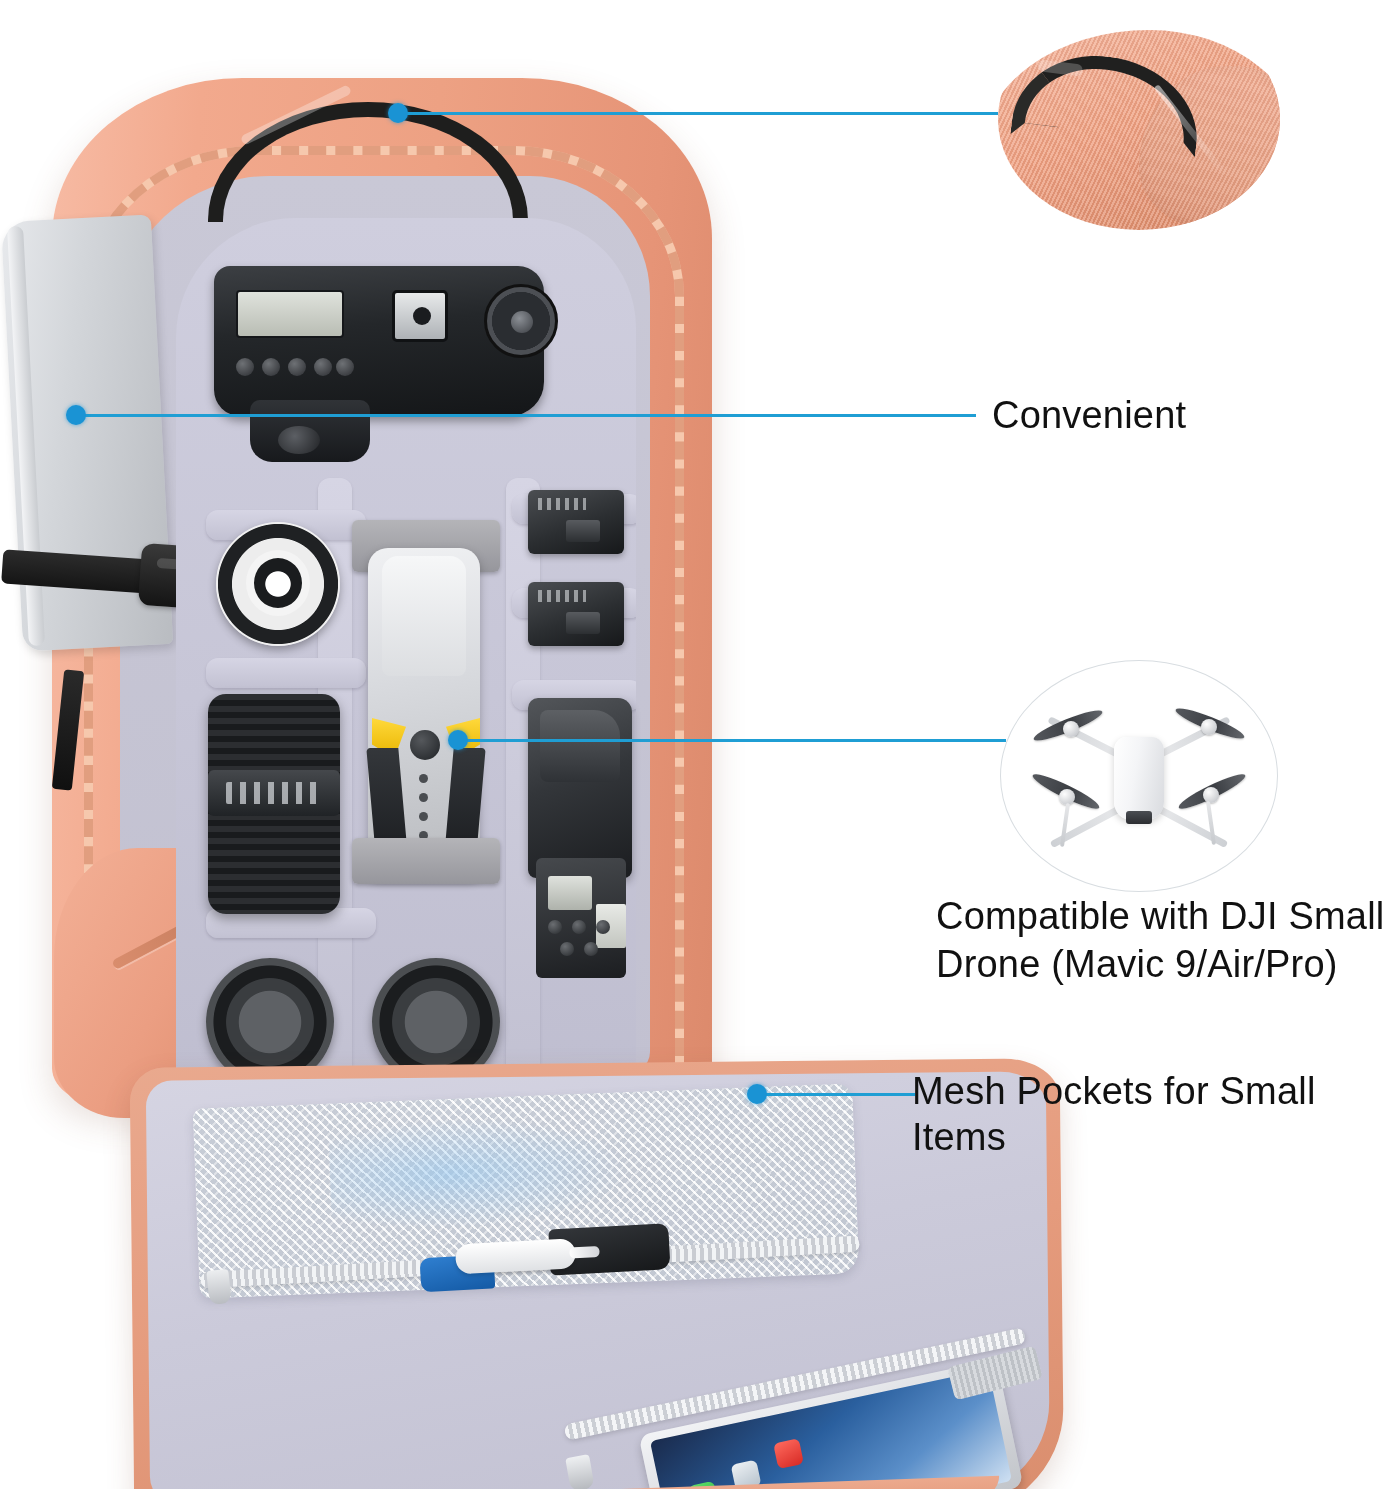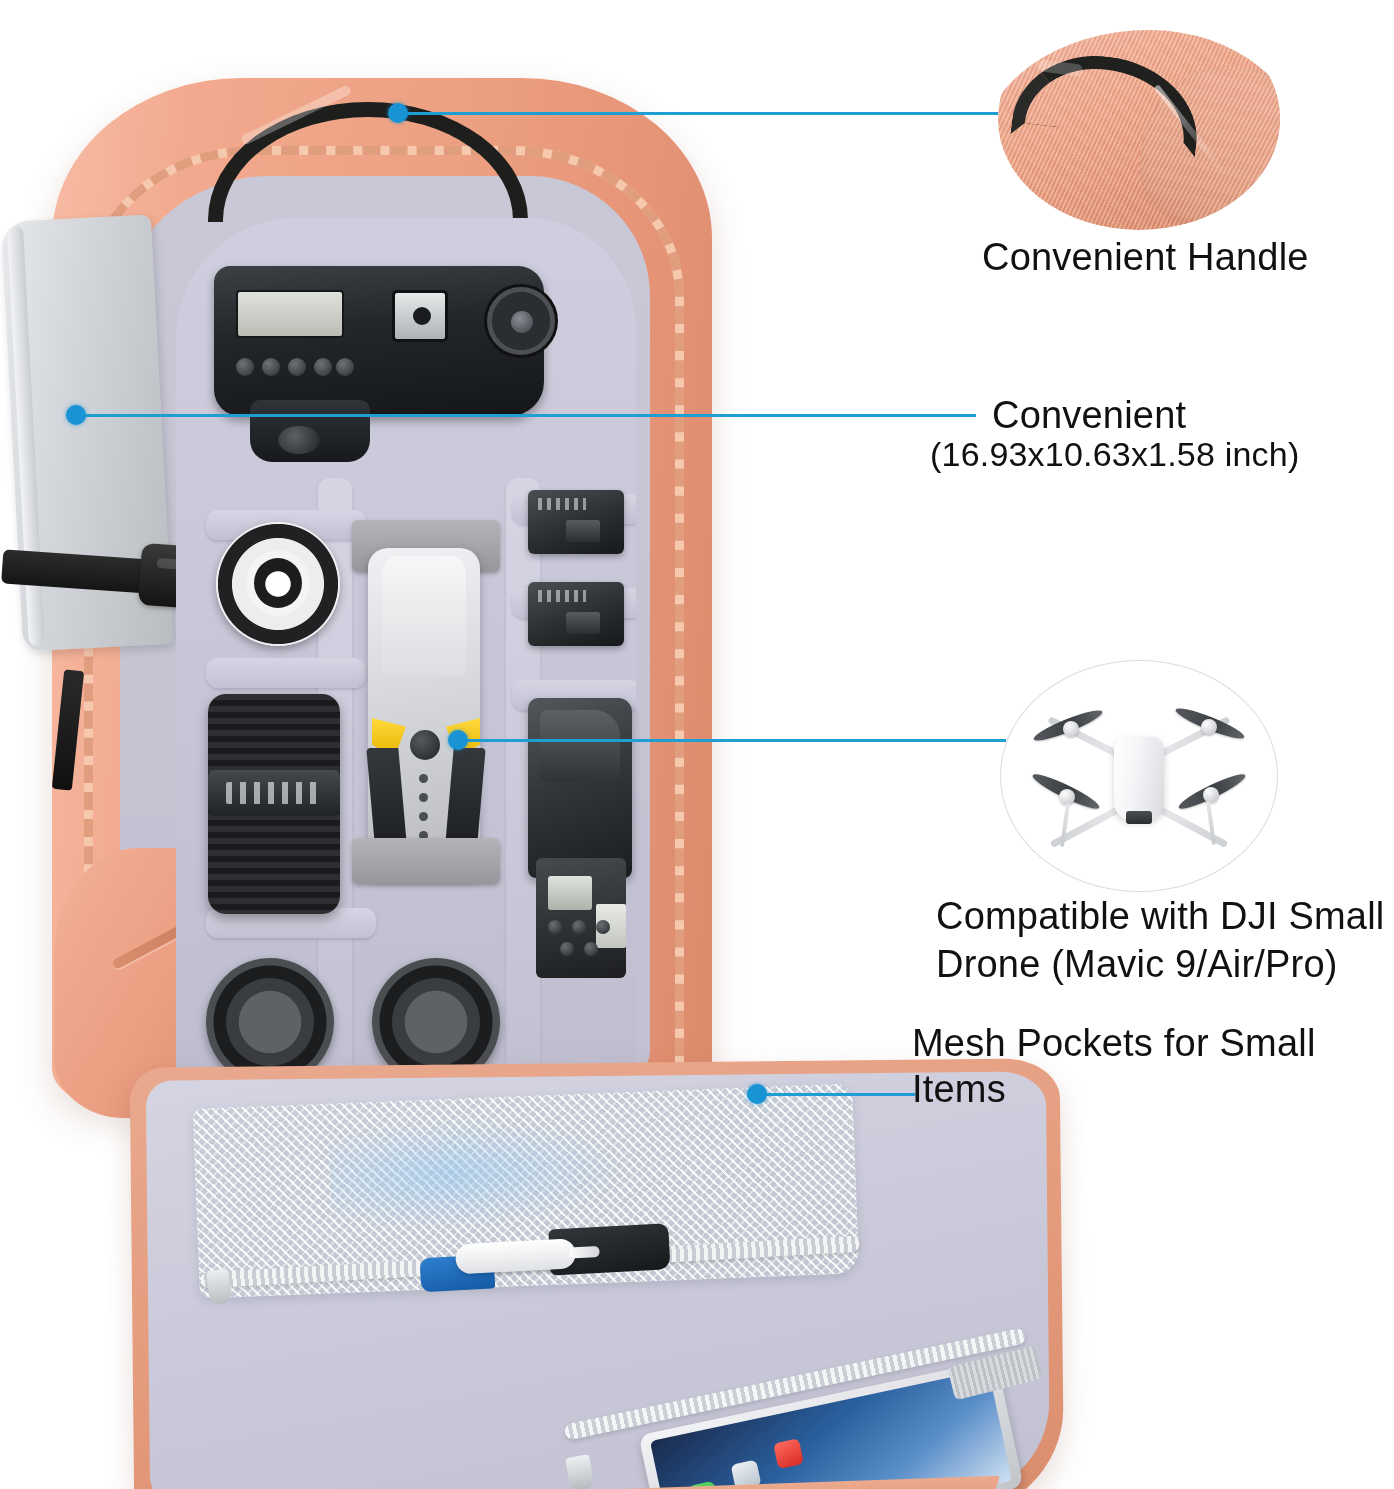--- a/index.html
+++ b/index.html
@@ -724,23 +724,21 @@
 
   <div class="conn-line" style="left:76px; top:414px; width:900px;"></div>
   <div class="conn-dot" style="left:66px; top:405px;"></div>
 
   <div class="conn-line" style="left:458px; top:739px; width:548px;"></div>
   <div class="conn-dot" style="left:448px; top:730px;"></div>
 
   <div class="conn-line" style="left:757px; top:1093px; width:158px;"></div>
   <div class="conn-dot" style="left:747px; top:1084px;"></div>
 
-  <div class="callout-label" style="left:982px; top:234px;">Convenient Handle</div>
 
   <div class="callout-label" style="left:992px; top:392px;">Convenient</div>
-  <div class="callout-label small" style="left:930px; top:434px;">(16.93x10.63x1.58 inch)</div>
 
   <div class="callout-label" style="left:936px; top:893px;">Compatible with DJI Small</div>
   <div class="callout-label" style="left:936px; top:941px;">Drone (Mavic 9/Air/Pro)</div>
 
-  <div class="callout-label" style="left:912px; top:1020px;">Mesh Pockets for Small Items</div>
+  <div class="callout-label" style="left:912px; top:1068px;">Mesh Pockets for Small Items</div>
 
 </div>
 
 </body></html>

